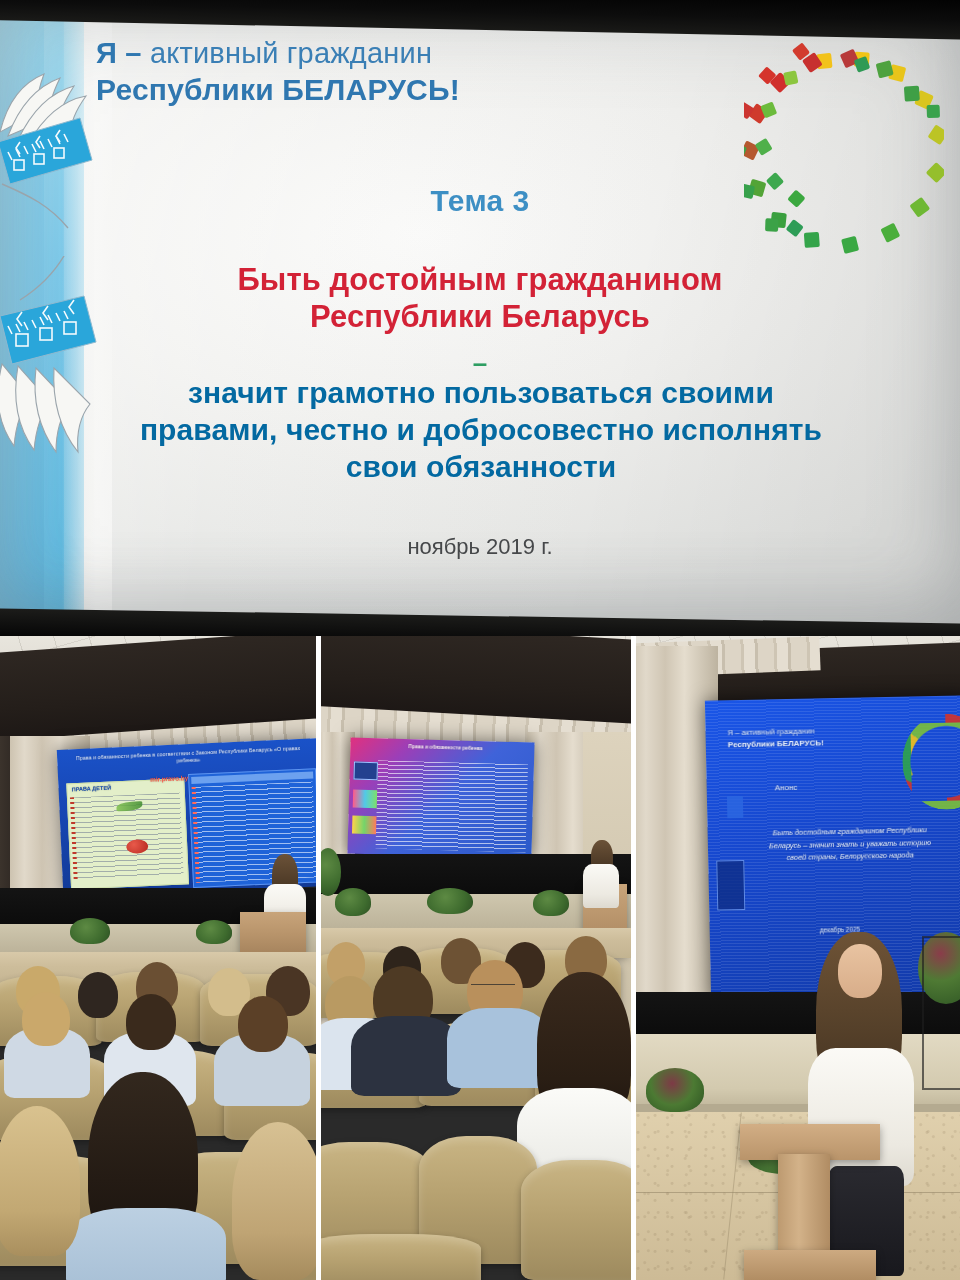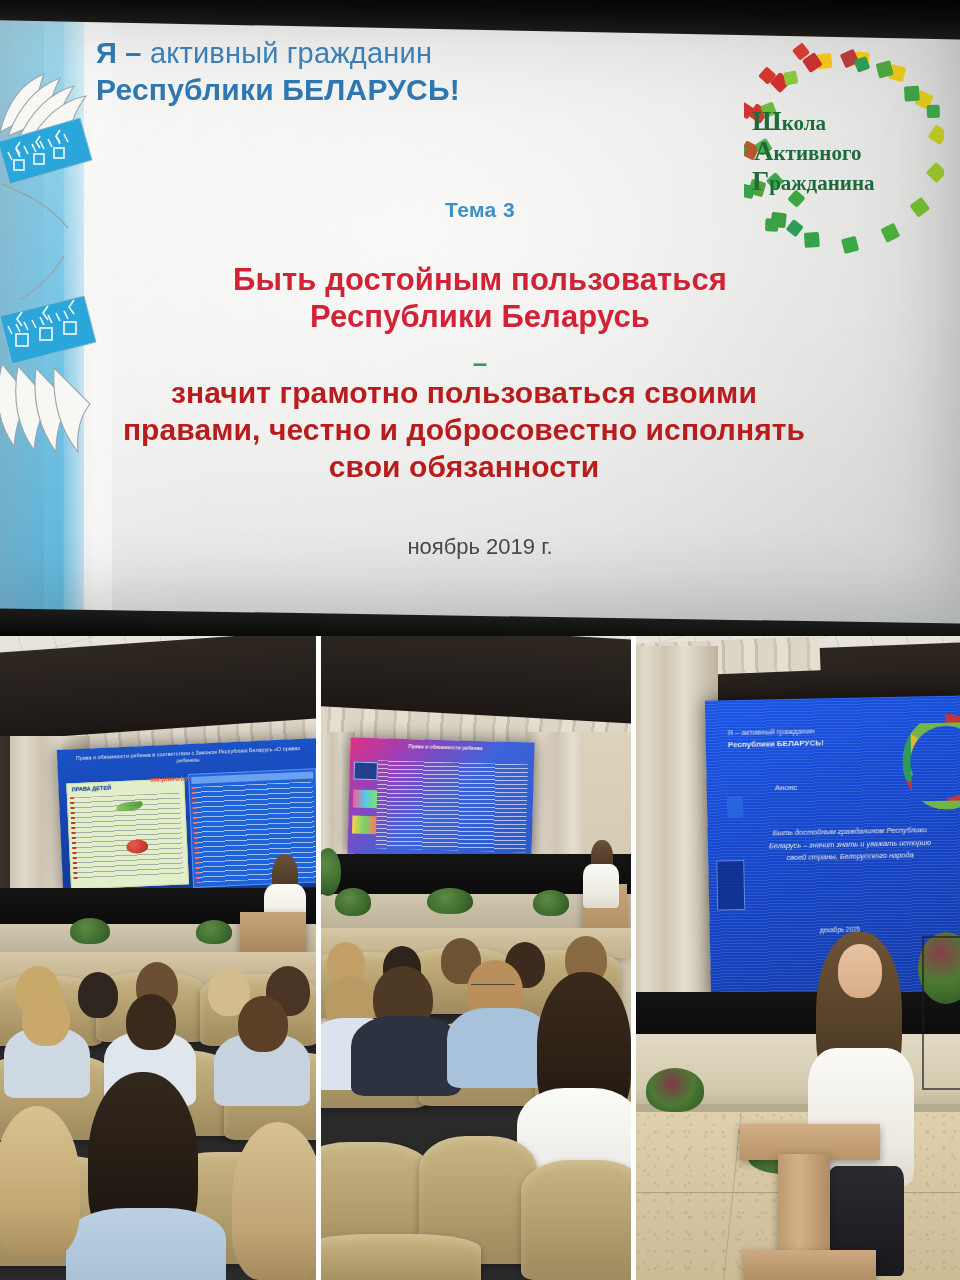--- a/index.html
+++ b/index.html
@@ -32,28 +32,28 @@
   .band-fade{position:absolute;left:0;top:14px;width:112px;height:612px;
       background:linear-gradient(90deg, rgba(40,165,215,0.0) 55%, rgba(245,245,243,0.95) 86%, #f3f3f1 100%);}
   .wing{position:absolute;z-index:6;}
 
   
   .hdr{position:absolute;left:96px;top:38px;width:520px;z-index:20;line-height:1.07;}
   .hdr .l1{font-size:29px;color:#3a7fb5;font-weight:400;letter-spacing:.2px;white-space:nowrap;}
   .hdr .l1 b{font-weight:700;color:#2f77b0;}
   .hdr .l2{font-size:30px;color:#2f77b0;font-weight:700;letter-spacing:.2px;margin-top:5px;white-space:nowrap;}
 
-  .tema{position:absolute;left:0;right:0;top:198px;text-align:center;z-index:20;
-      font-size:21px;font-weight:700;color:#3d8fc4;letter-spacing:.4px;}
+  .tema{position:absolute;left:0;right:0;top:184px;text-align:center;z-index:20;
+      font-size:30px;font-weight:700;color:#3d8fc4;letter-spacing:.4px;}
   .redblk{position:absolute;left:150px;top:262px;width:660px;text-align:center;z-index:20;
       font-size:31px;font-weight:700;color:#d32236;line-height:1.19;letter-spacing:.1px;}
   .dash{position:absolute;left:0;right:0;top:348px;text-align:center;z-index:20;
       font-size:26px;font-weight:700;color:#2e9e62;}
-  .greenblk{position:absolute;left:111px;top:374px;width:706px;text-align:center;z-index:20;
-      font-size:30px;font-weight:700;color:#b91c1c;line-height:1.24;letter-spacing:.1px;}
+  .greenblk{position:absolute;left:128px;top:374px;width:706px;text-align:center;z-index:20;
+      font-size:30px;font-weight:700;color:#0369a1;line-height:1.24;letter-spacing:.1px;}
   .date{position:absolute;left:0;right:0;top:534px;text-align:center;z-index:20;
       font-size:22px;font-weight:400;color:#46484a;}
 
   
   .logo{position:absolute;left:744px;top:36px;width:200px;height:220px;z-index:22;}
   .logo-txt{position:absolute;left:8px;top:72px;width:192px;line-height:1.0;z-index:3;}
   .logo-txt div{font-family:"Liberation Serif",serif;color:#1d6b3a;font-weight:700;white-space:nowrap;}
   .lt1{font-size:21px;}
   .lt2{font-size:21px;margin-top:3px;padding-left:2px;}
   .lt3{font-size:21px;margin-top:3px;}
@@ -157,21 +157,21 @@
     <div class="band-fade"></div>
     <div class="slide-sheen"></div>
     <div class="slide-vig"></div>
 
     <div class="hdr">
       <div class="l1"><b>Я – </b><span>активный гражданин</span></div>
       <div class="l2">Республики БЕЛАРУСЬ!</div>
     </div>
 
     <div class="tema">Тема 3</div>
-    <div class="redblk">Быть достойным пользоваться Республики Беларусь</div>
+    <div class="redblk">Быть достойным гражданином Республики Беларусь</div>
     <div class="dash">–</div>
     <div class="greenblk">значит грамотно пользоваться своими правами, честно и добросовестно исполнять свои обязанности</div>
     <div class="date">ноябрь 2019 г.</div>
 
     <div class="logo">
       <svg style="position:absolute;left:0;top:0;width:200px;height:220px;" viewBox="0 0 200 220">
         <g id="ring"></g>
 
       </svg>
       <svg style="position:absolute;left:0;top:0;width:200px;height:220px;z-index:2;" viewBox="0 0 200 220">
@@ -272,25 +272,20 @@
               <rect x="56" y="79" width="13" height="13" rx="2" transform="rotate(102)"></rect>
             </g>
           <g fill="#3ba247">
               <rect x="73" y="63" width="13" height="13" rx="2" transform="rotate(92)"></rect>
             </g>
           <g fill="#3ba83f">
               <rect x="-76" y="-8" width="13" height="13" rx="2" transform="rotate(-48)"></rect>
             </g>
         </g>
       </svg>
-      <div class="logo-txt">
-        <div class="lt1"><span class="cap">Ш</span><span>кола</span></div>
-        <div class="lt2"><span class="cap">А</span><span>ктивного</span></div>
-        <div class="lt3"><span class="cap">Г</span><span>ражданина</span></div>
-      </div>
     </div>
 
     <div class="slide-bezel"></div>
     <div class="slide-bezel-bot"></div>
   </div>
 
   <div class="photos">
 
     <div class="ph p1">
       <div class="ceiling"></div>

